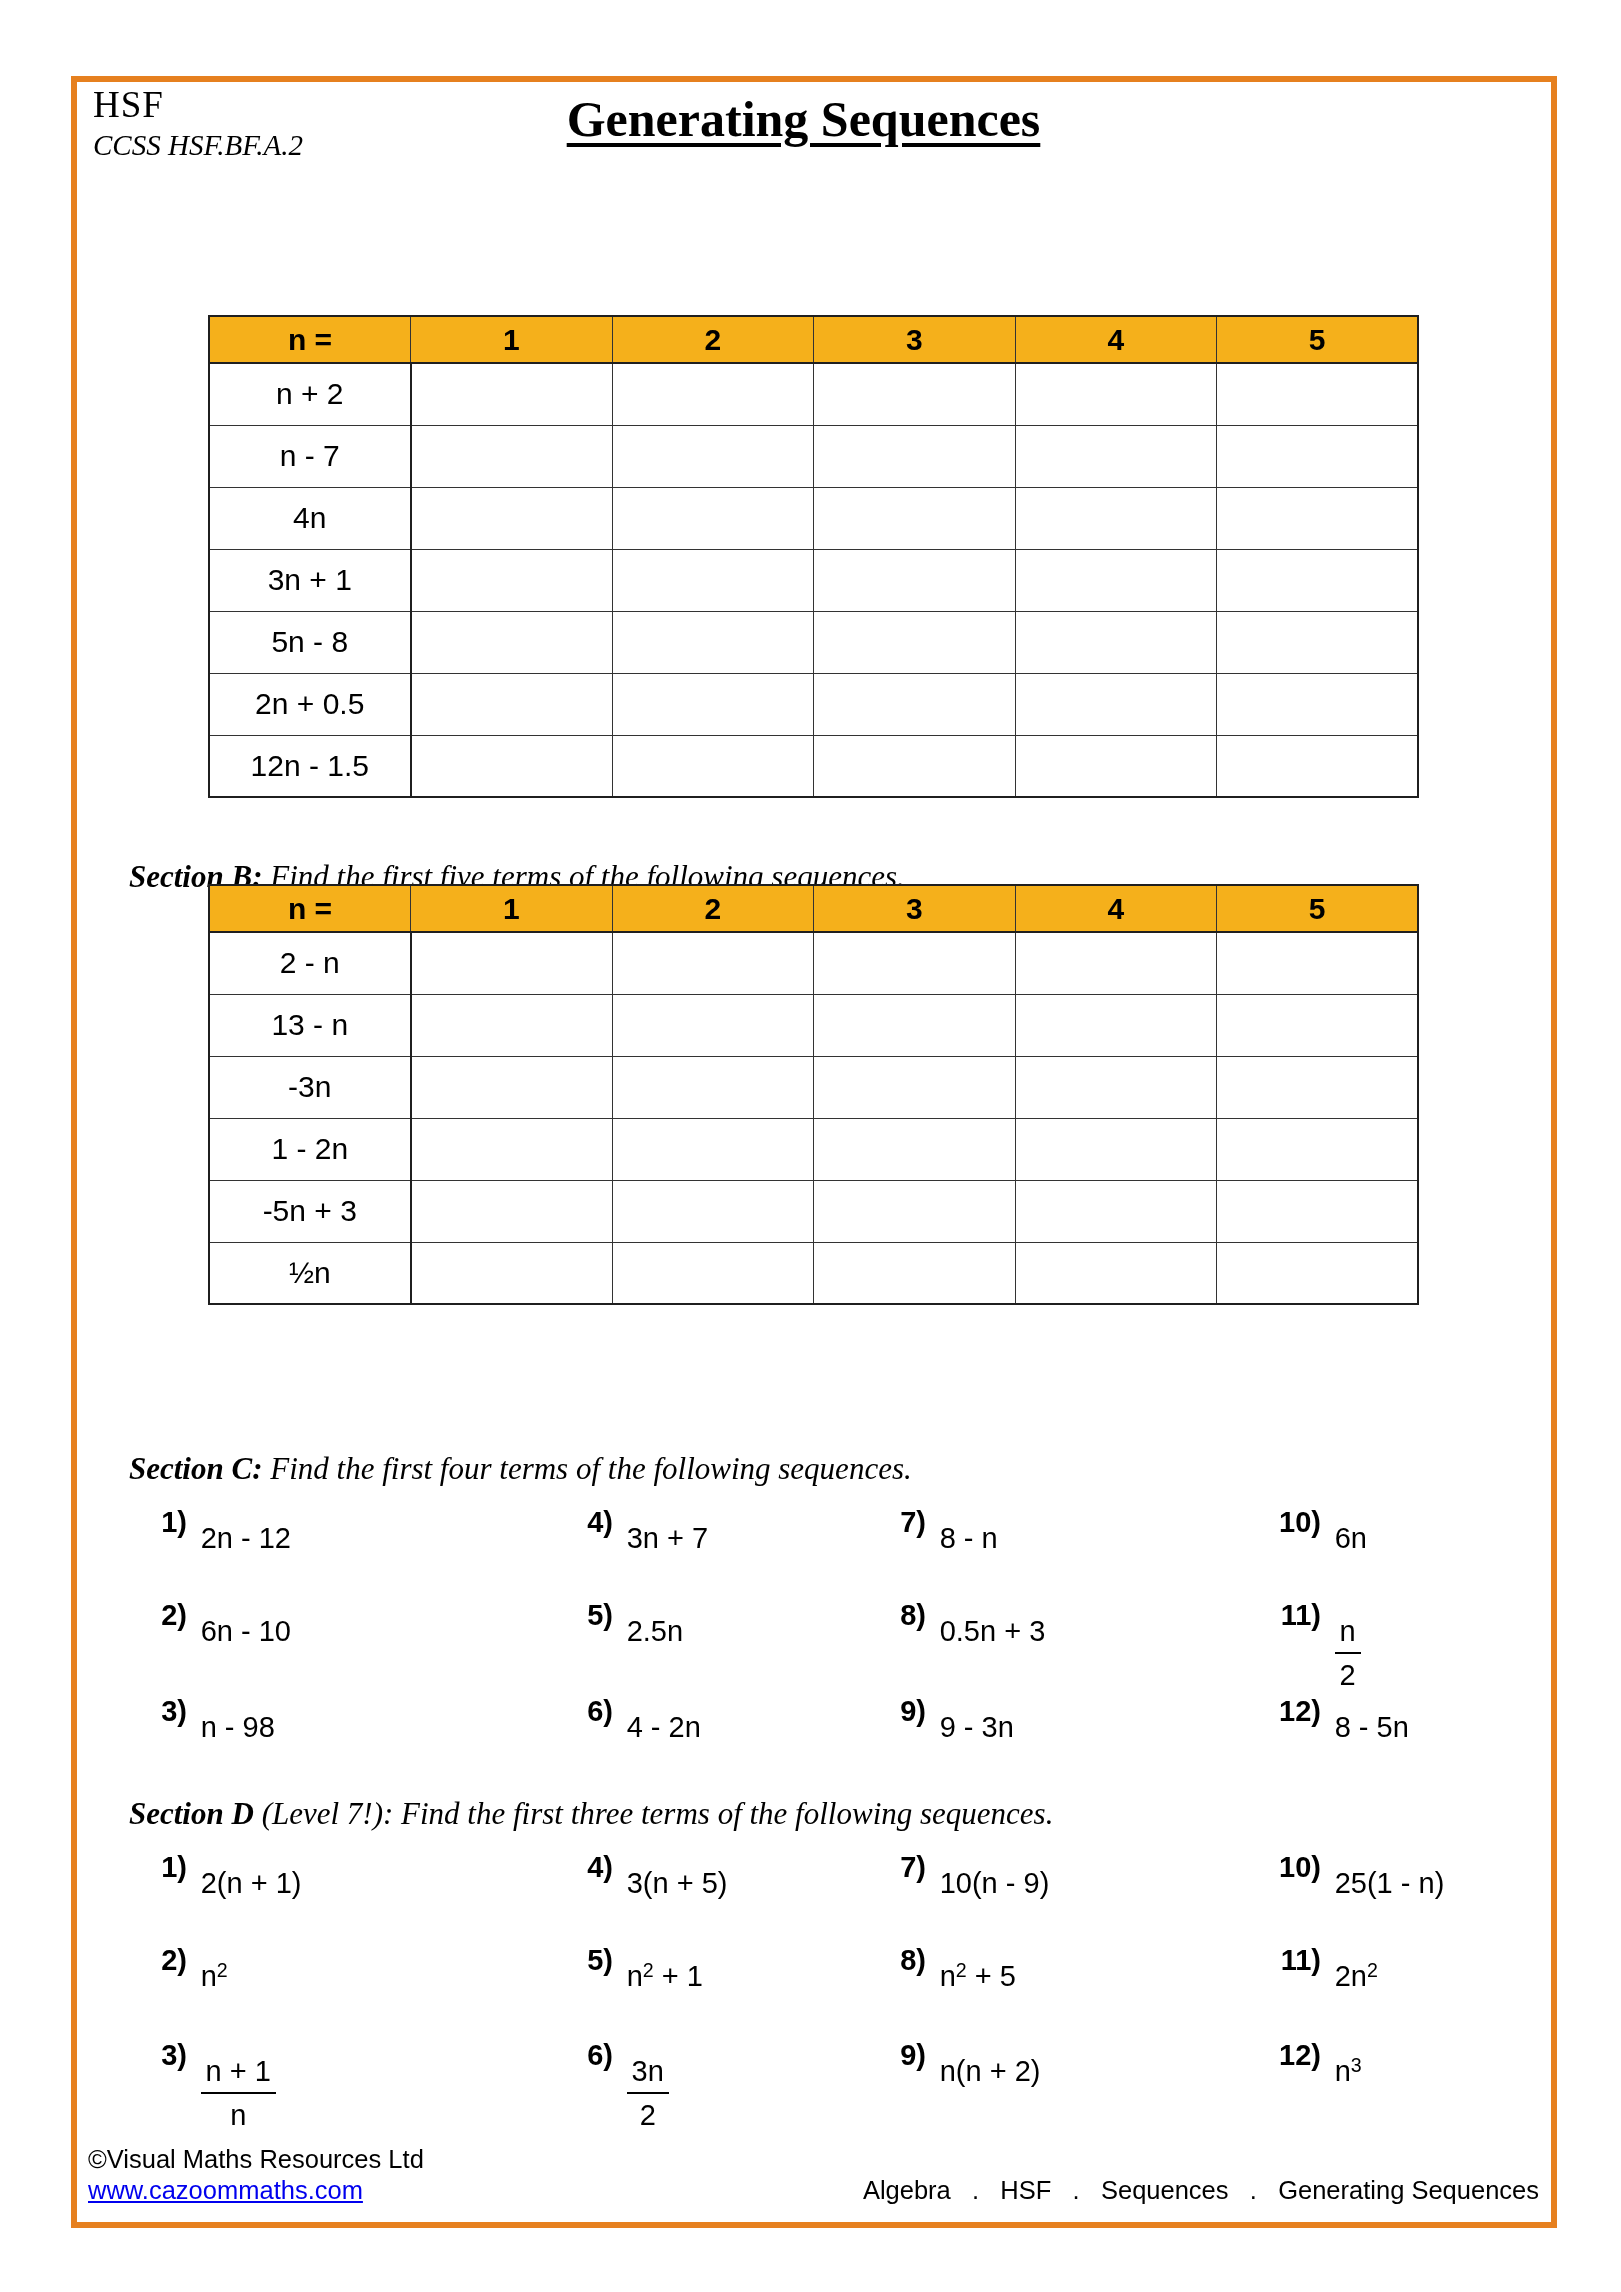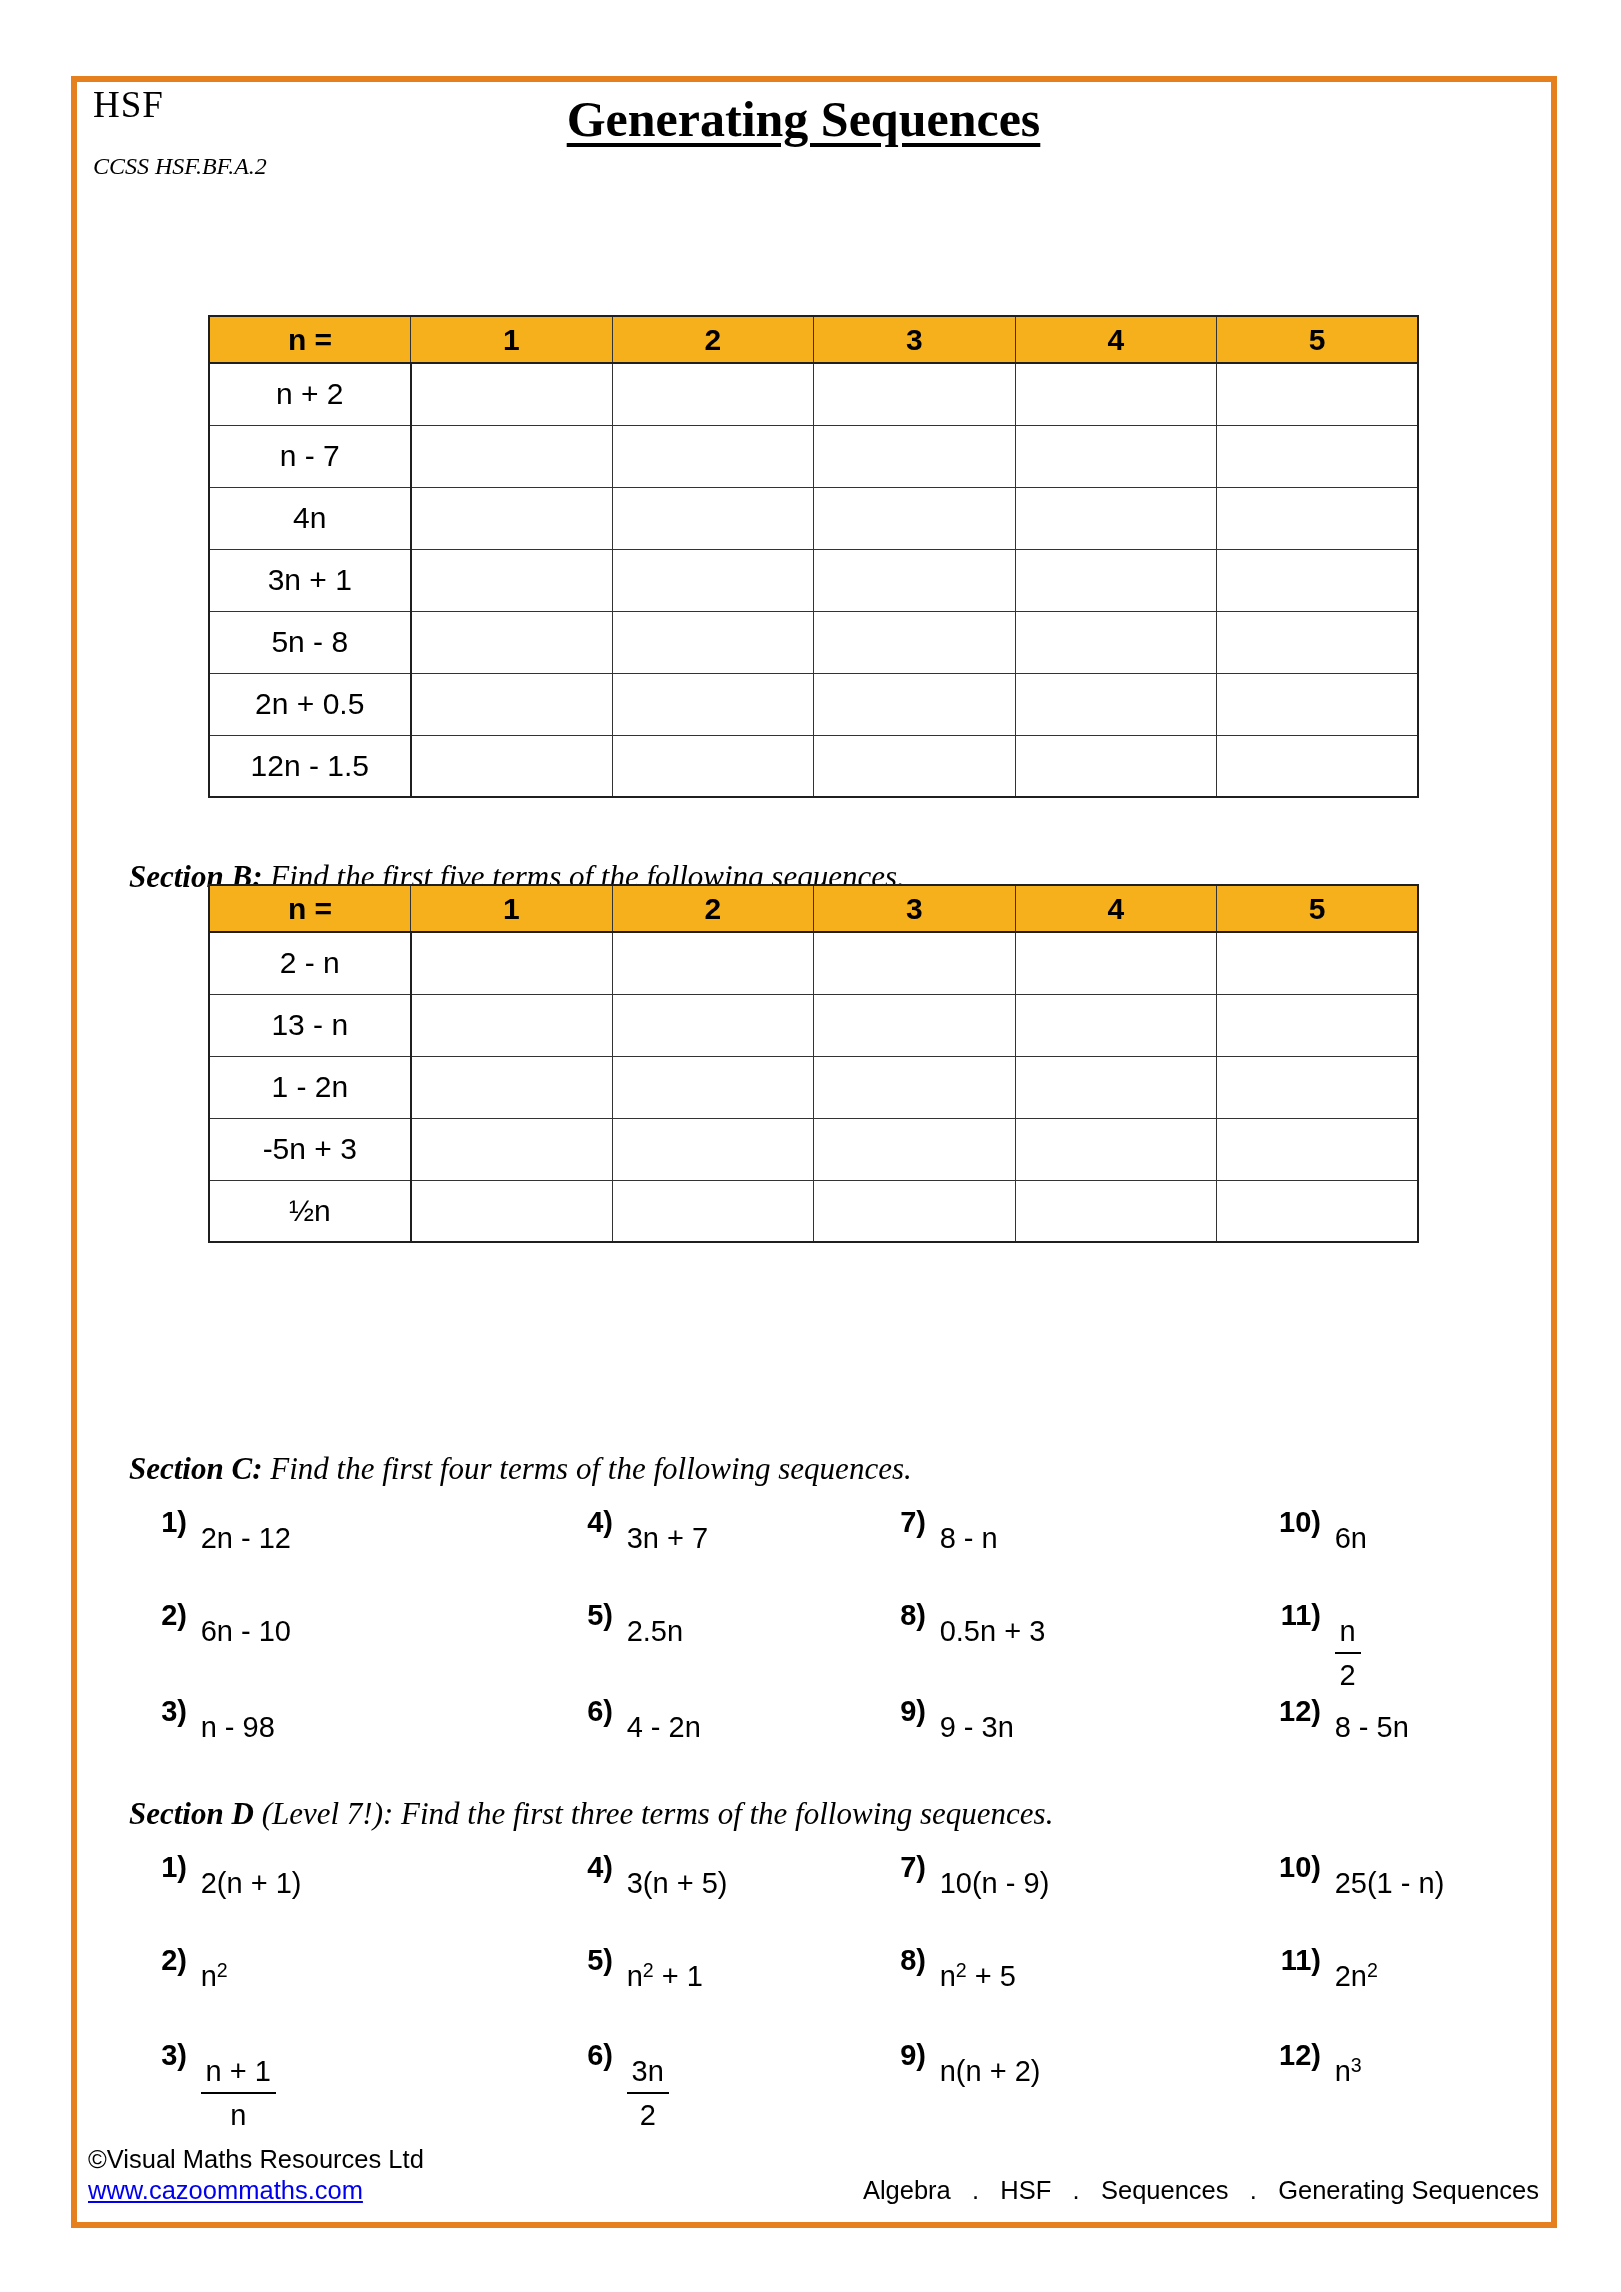--- a/index.html
+++ b/index.html
@@ -12,21 +12,21 @@
     position:absolute; left:71px; top:76px; width:1486px; height:2152px;
     border:6.9px solid var(--orange,#E6801F);
   }
   
   .hsf-code {
     position:absolute; left:93px; top:83px;
     font-family:"Liberation Serif", serif; font-size:37px; letter-spacing:1px;
   }
   .ccss {
     position:absolute; left:93px; top:129px;
-    font-family:"Liberation Serif", serif; font-style:italic; font-size:24px;margin-top:24px;
+    font-family:"Liberation Serif", serif; font-style:italic; font-size:29px;
   }
   .title {
     position:absolute; left:372px; top:90px; width:863px; text-align:center;
   }
   .title-text {
     font-family:"Liberation Serif", serif; font-weight:bold; font-size:50px;
     text-decoration:underline; text-decoration-thickness:3.9px; text-underline-offset:6.9px;
   }
   
   .logo {
@@ -209,20 +209,28 @@
         </tr>
         <tr>
           <td class="rule">13 - n</td>
           <td></td>
           <td></td>
           <td></td>
           <td></td>
           <td></td>
         </tr>
         <tr>
+          <td class="rule">-3n</td>
+          <td></td>
+          <td></td>
+          <td></td>
+          <td></td>
+          <td></td>
+        </tr>
+        <tr>
           <td class="rule">1 - 2n</td>
           <td></td>
           <td></td>
           <td></td>
           <td></td>
           <td></td>
         </tr>
         <tr>
           <td class="rule">-5n + 3</td>
           <td></td>

